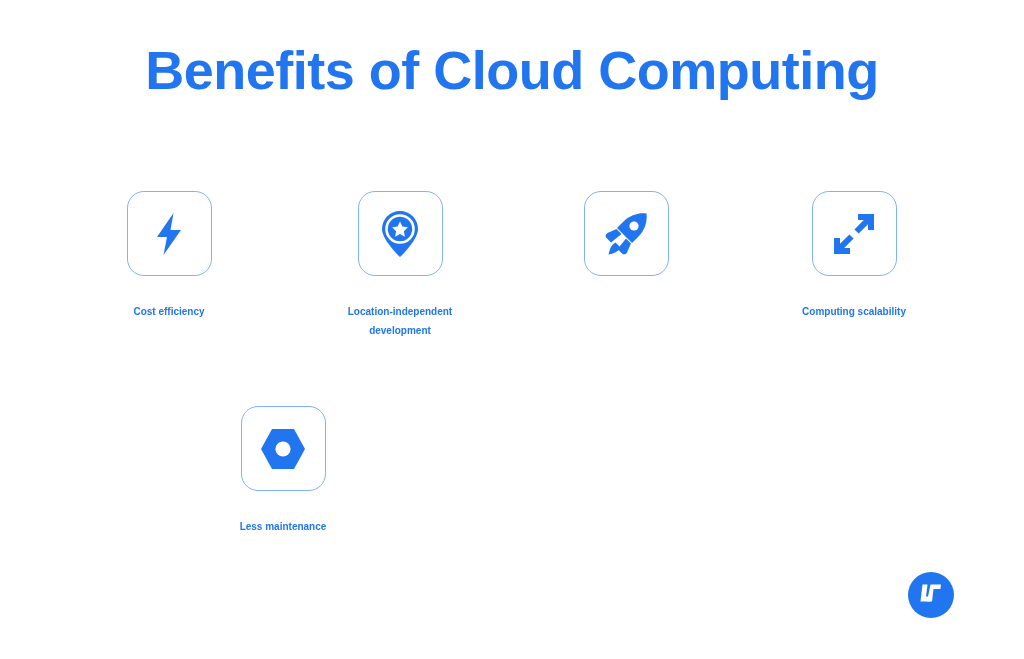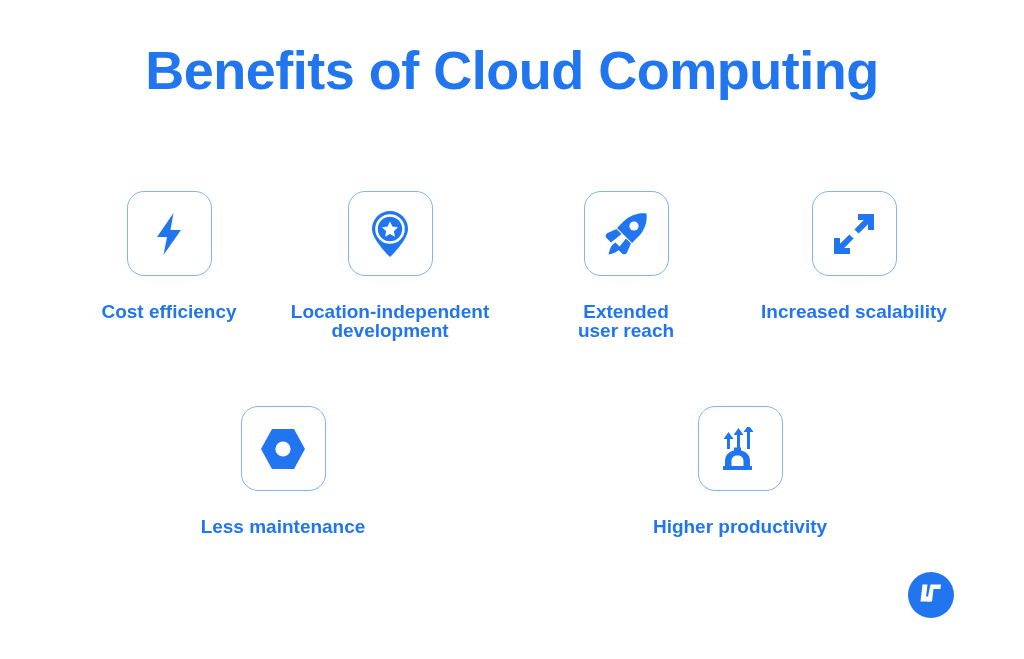--- a/index.html
+++ b/index.html
@@ -58,30 +58,30 @@
     justify-content: center;
   }
 
   .icon-box svg {
     display: block;
   }
 
   .cell-label {
     margin-top: 26px;
     text-align: center;
-    font-size: 19px;
+    font-size: 10px;
     line-height: 19px;
     font-weight: 700;
     color: #2176F0;
     white-space: pre-line;
   }
 
   
   .cell-0 { left: 69px;  top: 191px; }
-  .cell-1 { left: 290px; top: 191px; }
+  .cell-1 { left: 300px; top: 191px; }
   .cell-2 { left: 526px; top: 191px; }
   .cell-3 { left: 754px; top: 191px; }
   
   .cell-4 { left: 183px; top: 406px; align-items: center; }
   .cell-5 { left: 412px; top: 406px; }
   .cell-6 { left: 640px; top: 406px; }
 
   
   .logo {
     position: absolute;
@@ -133,64 +133,47 @@
       <span>
         <svg width="46" height="46" viewBox="0 0 46 46">
           <path d="M43.5 2.5 C36 1.5 27 4 20.5 10.5 L14 17 L29 32 L35.5 25.5 C42 19 44.5 10 43.5 2.5 Z" fill="#2176F0"></path>
           <circle cx="31" cy="15" r="4.6" fill="#ffffff"></circle>
           <path d="M13.5 18 L4.5 22 C2.5 23 2 25.5 3.5 27 L8 31.5 L18.5 23 Z" fill="#2176F0"></path>
           <path d="M28 32.5 L24 41.5 C23 43.5 20.5 44 19 42.5 L14.5 38 L23 27.5 Z" fill="#2176F0"></path>
           <path d="M12.5 31.5 C9.5 33 7 36 5.5 43.5 C13 42 16 39.5 17.5 36.5 Z" fill="#2176F0"></path>
         </svg>
       </span>
     </div>
-    <div class="cell-label">Extended
-user reach</div>
   </div>
 
   <div class="cell cell-3">
     <div class="icon-box">
       <span>
         <svg width="44" height="44" viewBox="0 0 44 44">
           <path d="M42 2 L42 18 L36 18 L36 12.2 L26.6 21.6 L22.4 17.4 L31.8 8 L26 8 L26 2 Z" fill="#2176F0"></path>
           <path d="M2 42 L2 26 L8 26 L8 31.8 L17.4 22.4 L21.6 26.6 L12.2 36 L18 36 L18 42 Z" fill="#2176F0"></path>
         </svg>
       </span>
     </div>
-    <div class="cell-label">Increased scalability</div>
+    <div class="cell-label">Computing scalability</div>
   </div>
 
   <div class="cell cell-4">
     <div class="icon-box">
       <span>
         <svg width="48" height="44" viewBox="0 0 48 44">
           <path d="M13 2 H35 L46 22 L35 42 H13 L2 22 Z" fill="#2176F0"></path>
           <circle cx="24" cy="22" r="7.6" fill="#ffffff"></circle>
         </svg>
       </span>
     </div>
     <div class="cell-label">Less maintenance</div>
   </div>
 
 
-  <div class="cell cell-6">
-    <div class="icon-box">
-      <span>
-        <svg width="46" height="44" viewBox="0 0 46 44">
-          <path d="M10 22 V12 H6.5 L11.5 5 L16.5 12 H13 V22 Z" fill="#2176F0"></path>
-          <path d="M20 22 V8 H16.5 L21.5 1 L26.5 8 H23 V22 Z" fill="#2176F0"></path>
-          <path d="M30 22 V5 H26.5 L31.5 -2 L36.5 5 H33 V22 Z" fill="#2176F0"></path>
-          <path d="M8 42 V34 C8 27 13.5 23 20.5 23 C27.5 23 33 27 33 34 V42 H26.5 V34 C26.5 30.5 24 28.5 20.5 28.5 C17 28.5 14.5 30.5 14.5 34 V42 Z" fill="#2176F0"></path>
-          <rect x="17" y="20.5" width="7" height="4" fill="#2176F0"></rect>
-          <rect x="6" y="39" width="29" height="4" fill="#2176F0"></rect>
-        </svg>
-      </span>
-    </div>
-    <div class="cell-label">Higher productivity</div>
-  </div>
 
   <div class="logo">
     <span>
       <svg width="22" height="20" viewBox="0 0 22 20">
         <path d="M2.5 1.5 H7.5 L6 13.5 H10.5 L10 18.5 H0.5 Z" fill="#ffffff"></path>
         <path d="M10.5 1.5 H21 L20.4 6 H13.5 L12 18.5 H7 Z" fill="#ffffff"></path>
       </svg>
     </span>
   </div>
 

